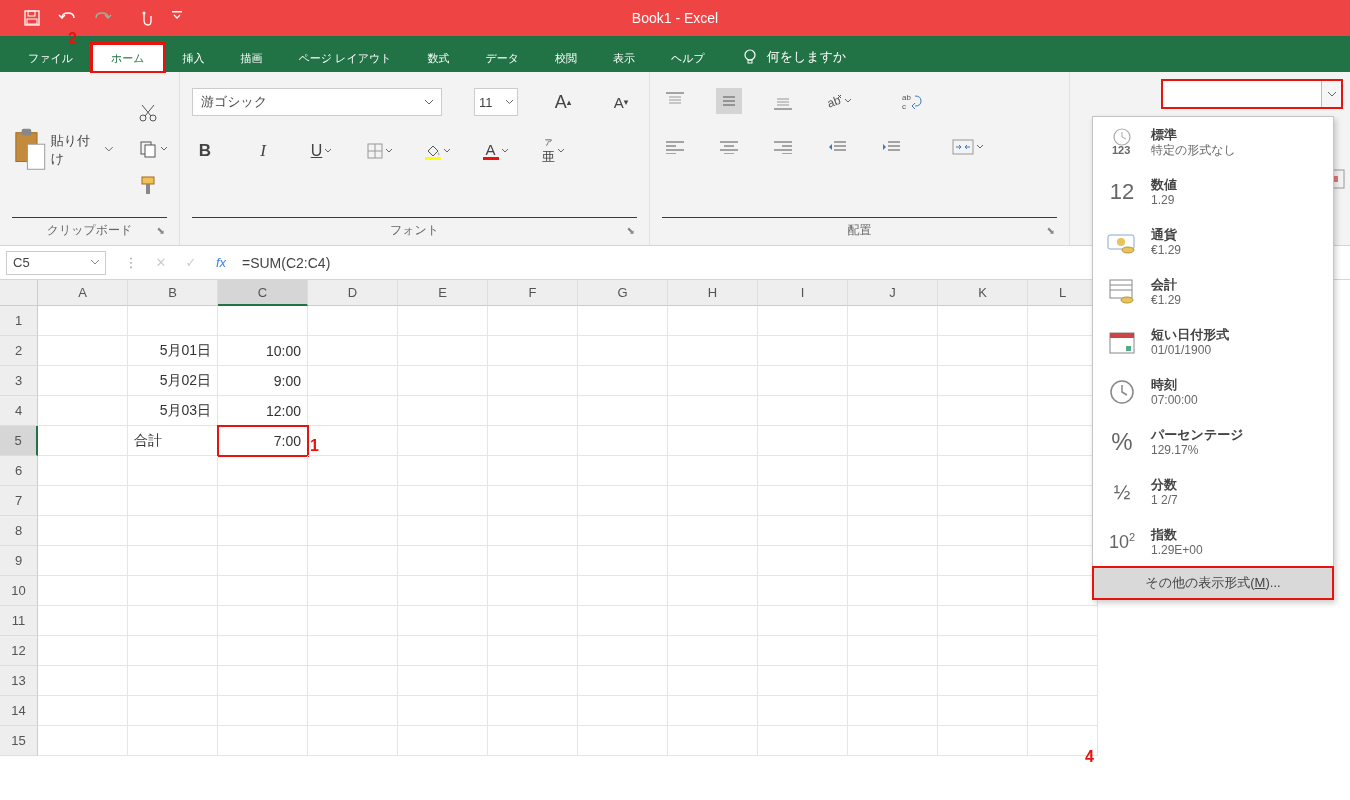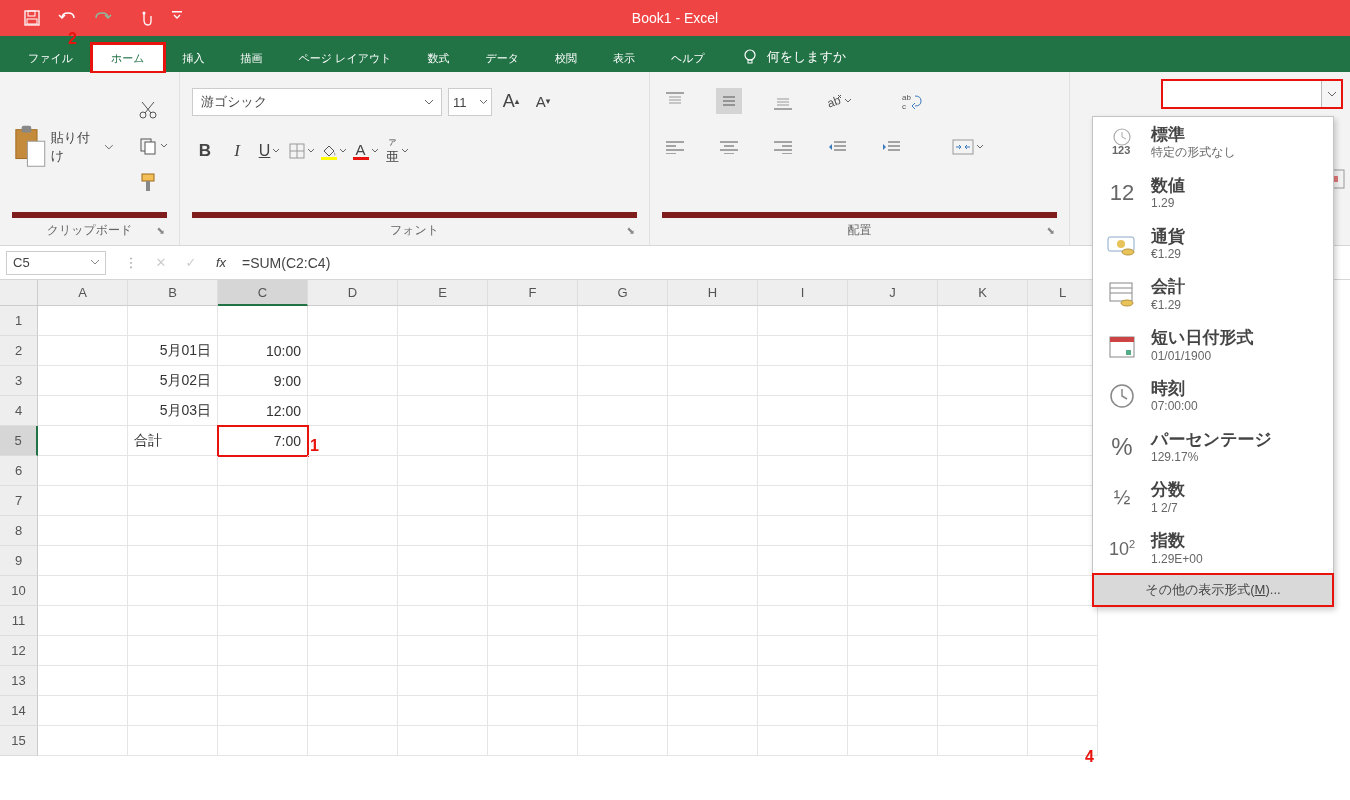--- a/index.html
+++ b/index.html
@@ -14,48 +14,48 @@
 
 
 .tabs { background: #217346; height: 36px; display: flex; align-items: flex-end; padding-left: 10px; color: #fff; }
 .tab { padding: 6px 18px; font-size: 11px; cursor: pointer; color: #fff; }
 .tab.active { background: #fff; color: #217346; border: 2px solid #e8130c; border-bottom: none; position: relative; z-index: 2; }
 .tellme { display:flex; align-items:center; gap:8px; padding:6px 18px; }
 
 
 .ribbon { background: #f3f3f3; height: 174px; border-bottom: 1px solid #d6d6d6; display: flex; position: relative; }
 .group { border-right: 1px solid #e1e1e1; display: flex; flex-direction: column; justify-content: space-between; padding: 10px 12px 2px 12px; }
-.group-label { text-align: center; font-size: 12px; color: #666; padding: 4px 0; border-top: 6px solid #7f1d1d; display:flex; align-items:center; justify-content:center; position:relative; }
+.group-label { text-align: center; font-size: 12px; color: #666; padding: 4px 0; border-top: 1px solid #7f1d1d; display:flex; align-items:center; justify-content:center; position:relative; }
 .group-label .dl { position:absolute; right:2px; font-size:10px; color:#888; }
 .group-body { display:flex; align-items:flex-start; gap:10px; flex:1; }
 
 .clipboard-body { display:flex; align-items:center; }
 .paste { display:flex; flex-direction:row; align-items:center; gap:4px; cursor:pointer; }
 .small-ctrls { display:flex; flex-direction:column; gap:18px; padding-left:16px; }
 
-.font-row1, .font-row2 { display:flex; gap:6px; }
+.font-row1, .font-row2 { display:flex; align-items:center; gap:32px; }
 .font-select { width:250px; height:28px; border:1px solid #ccc; background:#fff; display:flex; align-items:center; padding:0 8px; justify-content:space-between; }
 .size-select { width:44px; height:28px; border:1px solid #ccc; background:#fff; display:flex; align-items:center; justify-content:space-between; padding:0 4px; }
 .btn { height:26px; display:flex; align-items:center; justify-content:center; min-width:26px; cursor:pointer; }
 .font-rows { display:flex; flex-direction:column; gap:22px; padding-top:6px; }
 
 .align-rows { display:flex; flex-direction:column; gap:20px; padding-top:6px; }
 .align-row { display:flex; align-items:center; gap:28px; }
 
 .number-format { position:absolute; right:8px; top:8px; }
 .nf-select { width:180px; height:28px; border:1px solid #bbb; background:#fff; display:flex; align-items:stretch; }
 .nf-input { flex:1; }
 .nf-arrow { width:20px; display:flex; align-items:center; justify-content:center; background:#f5f5f5; border-left:1px solid #bbb; }
 
 
 .nf-dropdown { position:absolute; right:8px; top:36px; width:242px; background:#fff; border:1px solid #c4c4c4; box-shadow:2px 3px 6px rgba(0,0,0,0.2); z-index:100; }
 .nf-item { display:flex; align-items:center; gap:12px; padding:8px 12px; cursor:pointer; }
 .nf-icon { width:34px; height:34px; display:flex; align-items:center; justify-content:center; color:#666; flex-shrink:0; }
 .nf-text { display:flex; flex-direction:column; line-height:1.2; }
-.nf-title { font-size:17px; font-weight:bold; color:#444; }
+.nf-title { font-size:13px; font-weight:bold; color:#444; }
 .nf-sub { font-size:12px; color:#666; }
 .nf-more { background:#d9d9d9; border:1px solid #999; padding:6px; text-align:center; font-size:13px; cursor:pointer; }
 
 
 .formula-bar { height:34px; border-bottom:1px solid #d6d6d6; display:flex; align-items:center; }
 .namebox { width:100px; height:24px; border:1px solid #ccc; margin-left:6px; display:flex; align-items:center; justify-content:space-between; padding:0 6px; background:#fff; }
 .fb-btn { width:30px; text-align:center; color:#999; font-size:13px; }
 .formula-input { flex:1; padding-left:6px; font-size:14px; color:#444; }
 
 
@@ -487,21 +487,21 @@
 <div class="formula-bar">
   <div class="namebox">
     <span>C5</span>
     <svg width="8" height="5" viewBox="0 0 8 5">
         <path d="M0 0 L4 4 L8 0" fill="none" stroke="#888"></path>
       </svg>
   </div>
   <div class="fb-btn" style="margin-left:10px">⋮</div>
   <div class="fb-btn" style="color:#ccc">✕</div>
   <div class="fb-btn" style="color:#ccc">✓</div>
-  <div class="fb-btn" style="font-style:italic;color:#404040">fx</div>
+  <div class="fb-btn" style="font-style:italic;color:#3b82f6">fx</div>
   <div class="formula-input">=SUM(C2:C4)</div>
 </div>
 
 <div class="grid-wrap">
   <div class="row-headers">
     <div class="corner"></div>
     <div id="row-headers-inner">
         <div class="row-h">1</div>
         <div class="row-h">2</div>
         <div class="row-h">3</div>

